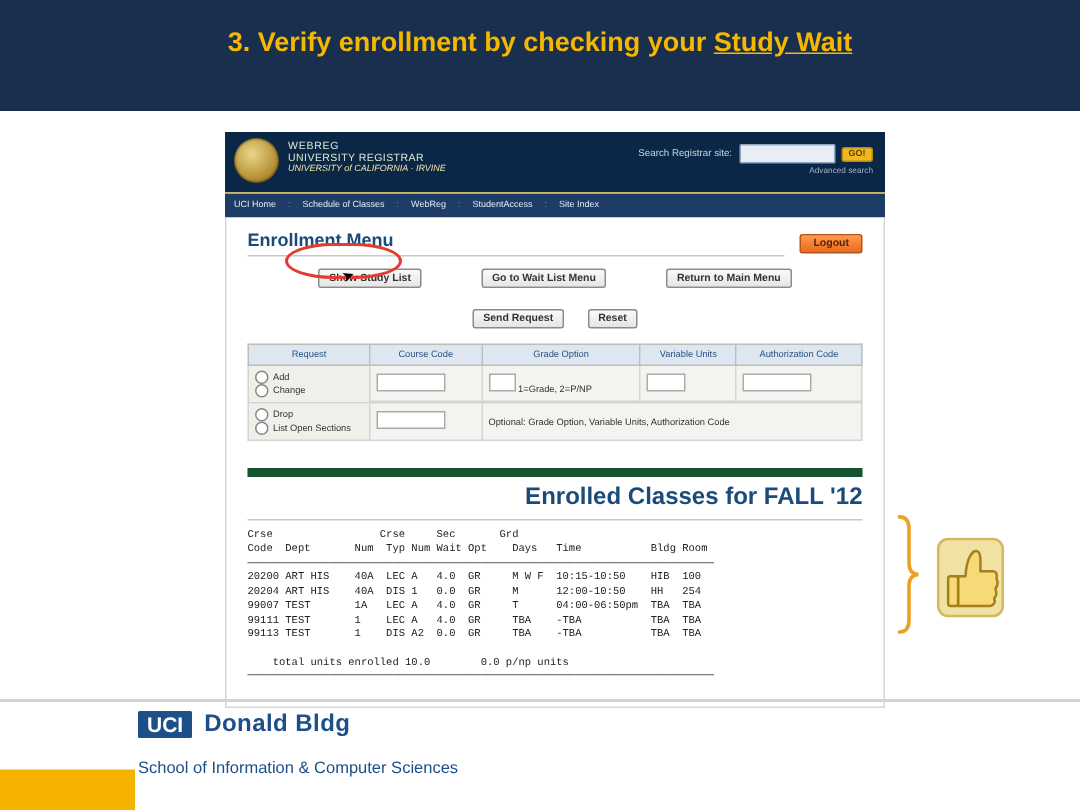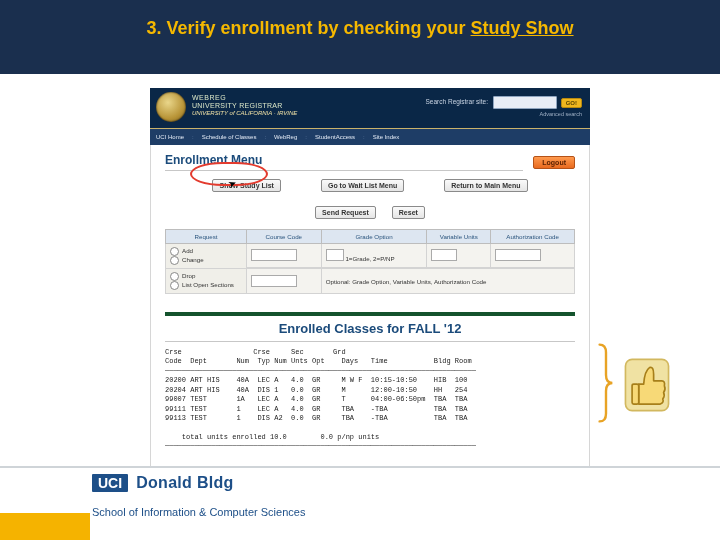--- a/index.html
+++ b/index.html
@@ -197,26 +197,26 @@
     background: #f4f3ef;
   }
   .req-table .rq-left {
     width: 72px;
     background: #f0efe9;
   }
   .radio { display:inline-block; width:7px; height:7px; border:1px solid #888; border-radius:50%; vertical-align:middle; margin-right:3px; background:#fff; }
   .req-input { display:inline-block; height:10px; background:#fff; border:1px solid #aaa; }
 
   .enrolled-title {
-    text-align: center;
+    text-align: right;
     color: #1b4b7b;
     font-weight: bold;
-    font-size: 13px;
+    font-size: 16px;
     margin-top: 18px;
-    border-top: 4px solid #14532d;
+    border-top: 6px solid #14532d;
     border-bottom: 1px solid #c7c7c7;
     padding: 5px 0;
   }
 
   .mono {
     font-family: "Courier New", monospace;
     font-size: 7px;
     color: #222;
     white-space: pre;
     line-height: 1.35;
@@ -265,21 +265,21 @@
     width: 90px;
     height: 27px;
     background: #f5b300;
   }
 </style>
 </head>
 <body>
 
 <div class="top-band"></div>
 <div class="title">
-  <span>3. Verify enrollment by checking your </span><span class="ul">Study Show</span>
+  <span>3. Verify enrollment by checking your </span><span class="ul">Study Wait</span>
 </div>
 
 <div class="webreg-wrap">
 
   <div class="banner">
     <div class="seal"></div>
     <div class="banner-text">
       <div class="l1">WEBREG</div>
       <div class="l2">UNIVERSITY REGISTRAR</div>
       <div class="l3">UNIVERSITY of CALIFORNIA · IRVINE</div>
@@ -350,21 +350,21 @@
         </td>
         <td><span class="req-input" style="width:44px"></span></td>
         <td colspan="3">Optional: Grade Option, Variable Units, Authorization Code</td>
       </tr>
     </tbody>
       </table>
 
     <div class="enrolled-title">Enrolled Classes for FALL '12</div>
 
     <div class="mono"><span>Crse                 Crse     Sec       Grd
-Code  Dept       Num  Typ Num Unts Opt    Days   Time           Bldg Room</span>
+Code  Dept       Num  Typ Num Wait Opt    Days   Time           Bldg Room</span>
 <span class="hr">──────────────────────────────────────────────────────────────────────────</span>
 <span>20200 ART HIS    40A  LEC A   4.0  GR     M W F  10:15-10:50    HIB  100</span>
 <span>20204 ART HIS    40A  DIS 1   0.0  GR     M      12:00-10:50    HH   254</span>
 <span>99007 TEST       1A   LEC A   4.0  GR     T      04:00-06:50pm  TBA  TBA</span>
 <span>99111 TEST       1    LEC A   4.0  GR     TBA    -TBA           TBA  TBA</span>
 <span>99113 TEST       1    DIS A2  0.0  GR     TBA    -TBA           TBA  TBA</span>
 
 <span>    total units enrolled 10.0        0.0 p/np units</span>
 <span class="hr">──────────────────────────────────────────────────────────────────────────</span></div>
 

